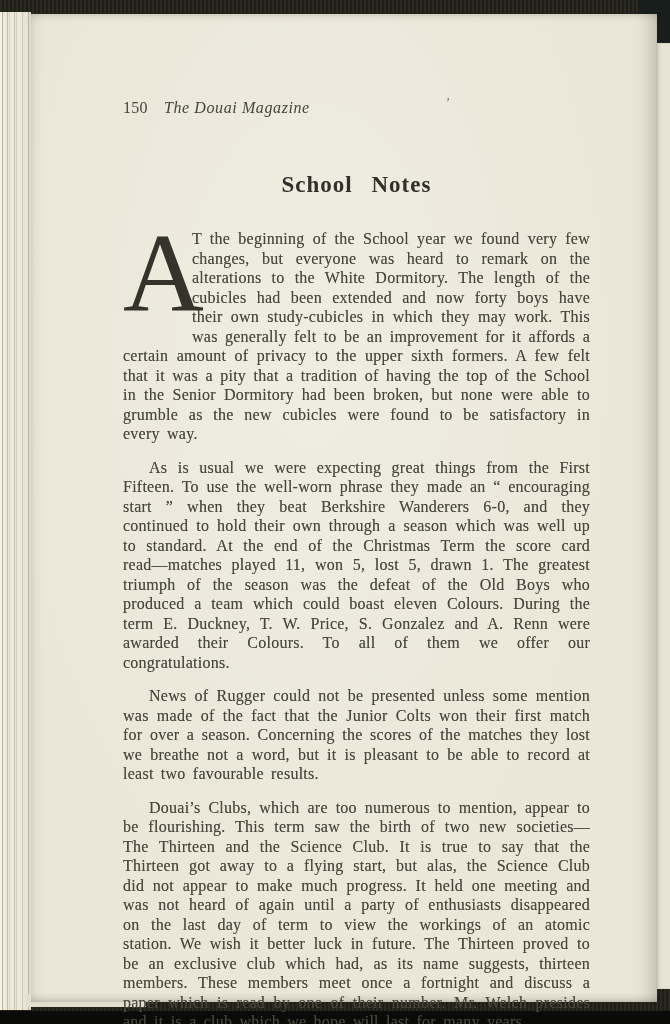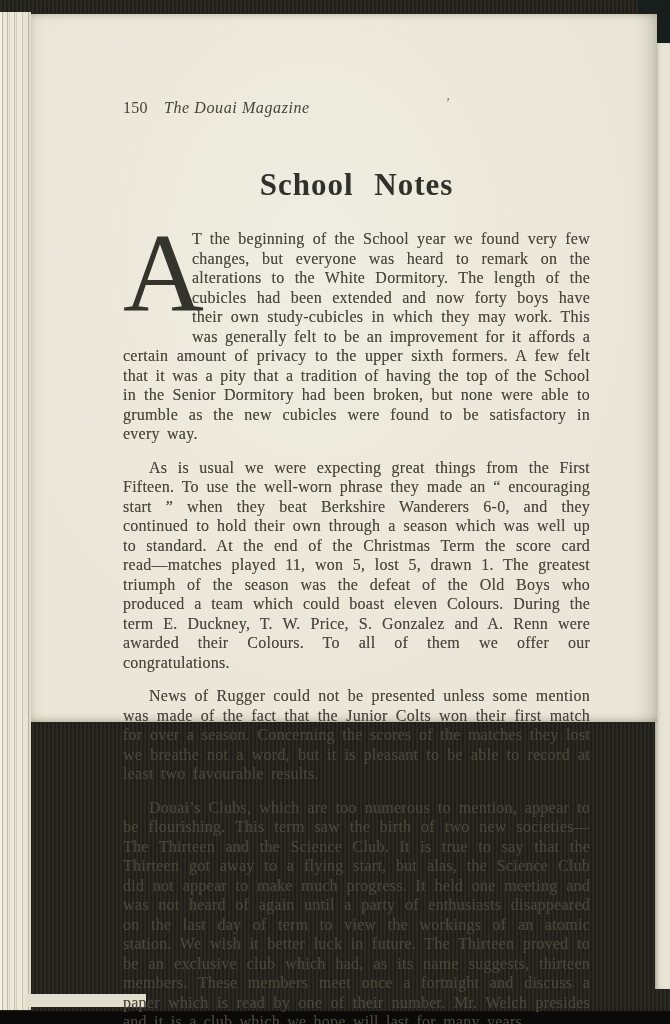--- a/index.html
+++ b/index.html
@@ -36,21 +36,21 @@
       #e9e6d7 15px 16px, #d3cfbe 16px 17px, #ece9da 17px 22px, #cbc7b6 22px 23px,
       #e7e4d5 23px 28px, #b5b1a0 28px 29px, #dfdccc 29px 31px);
   }
   
   .under-page {
     position:absolute; left:26px; top:994px; width:120px; height:13px;
     background:#e2decd;
   }
   
   .page {
-    position:absolute; left:31px; top:14px; width:626px; height:708px;
+    position:absolute; left:31px; top:14px; width:626px; height:988px;
     background:
       radial-gradient(ellipse at 45% 35%, rgba(255,255,255,.25), rgba(255,255,255,0) 70%),
       #eae7d8;
     box-shadow:
       inset -16px 0 22px -14px rgba(70,64,48,.38),
       inset 10px 0 14px -10px rgba(90,84,60,.22),
       inset 0 -7px 9px -7px rgba(60,55,40,.35),
       inset 0 5px 7px -5px rgba(60,55,40,.22);
   }
   .content {
@@ -64,21 +64,21 @@
   }
   .running-head .folio { margin-right:16px; }
   .running-head .mag { font-style:italic; letter-spacing:.6px; }
   .speck {
     position:absolute; left:322px; top:-6px;
     font-size:13px; color:#6d6a5d; font-style:italic;
   }
   h1.article-title {
     margin:50px 0 0 0;
     text-align:center;
-    font-size:31px; line-height:36px;
+    font-size:23px; line-height:36px;
     font-weight:600;
     letter-spacing:1px; word-spacing:12px;
     color:#31302a;
   }
   .body-text {
     margin-top:26px;
     font-size:16px; line-height:19.5px;
     text-align:justify;
     letter-spacing:.25px; word-spacing:3px;
     text-shadow:0 0 .5px rgba(73,71,60,.55);

